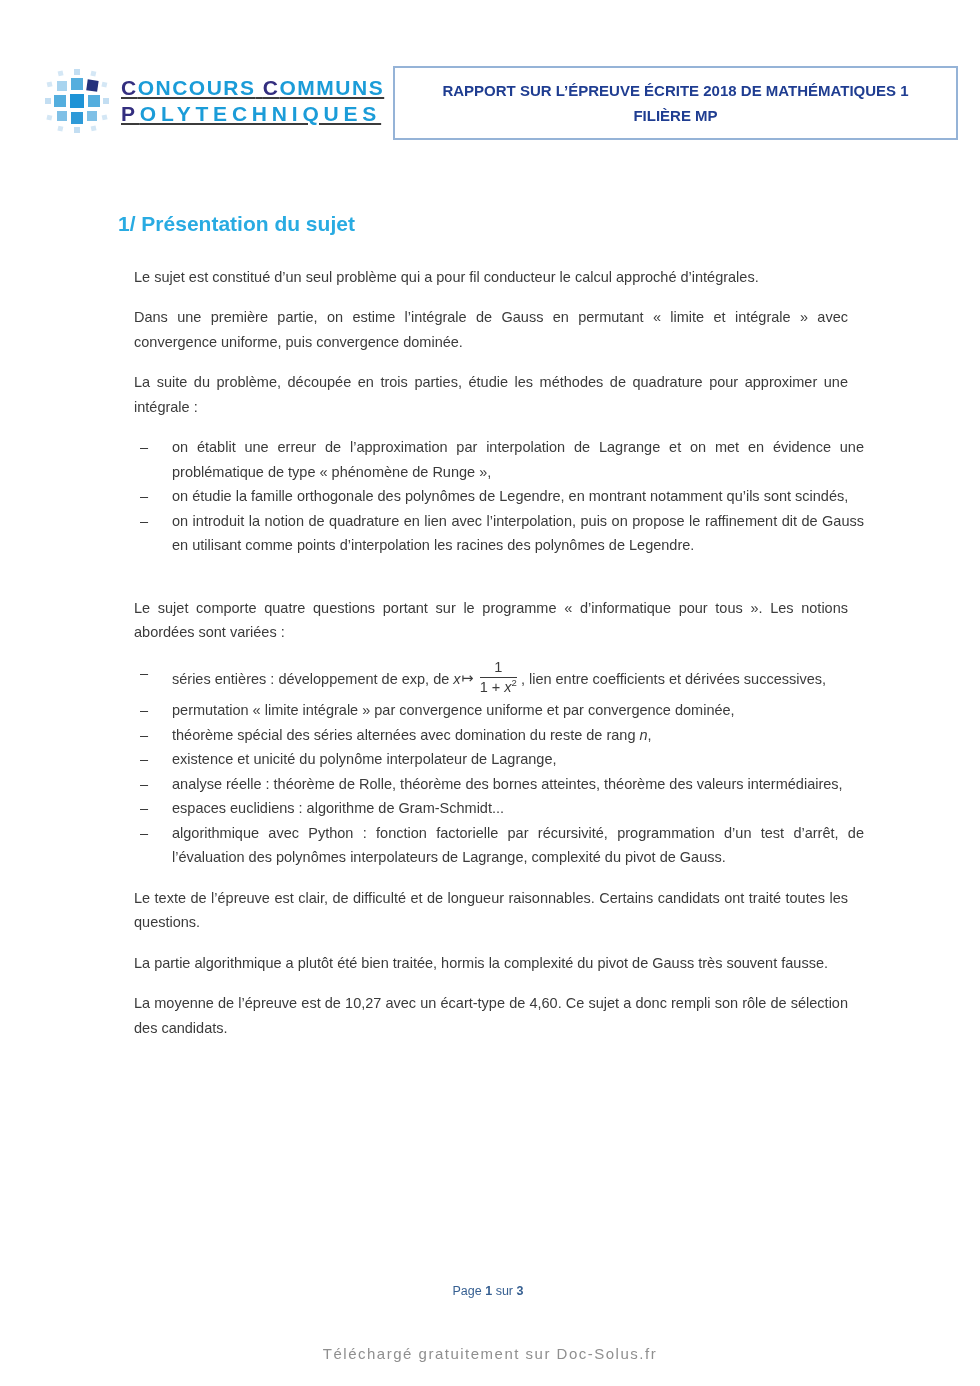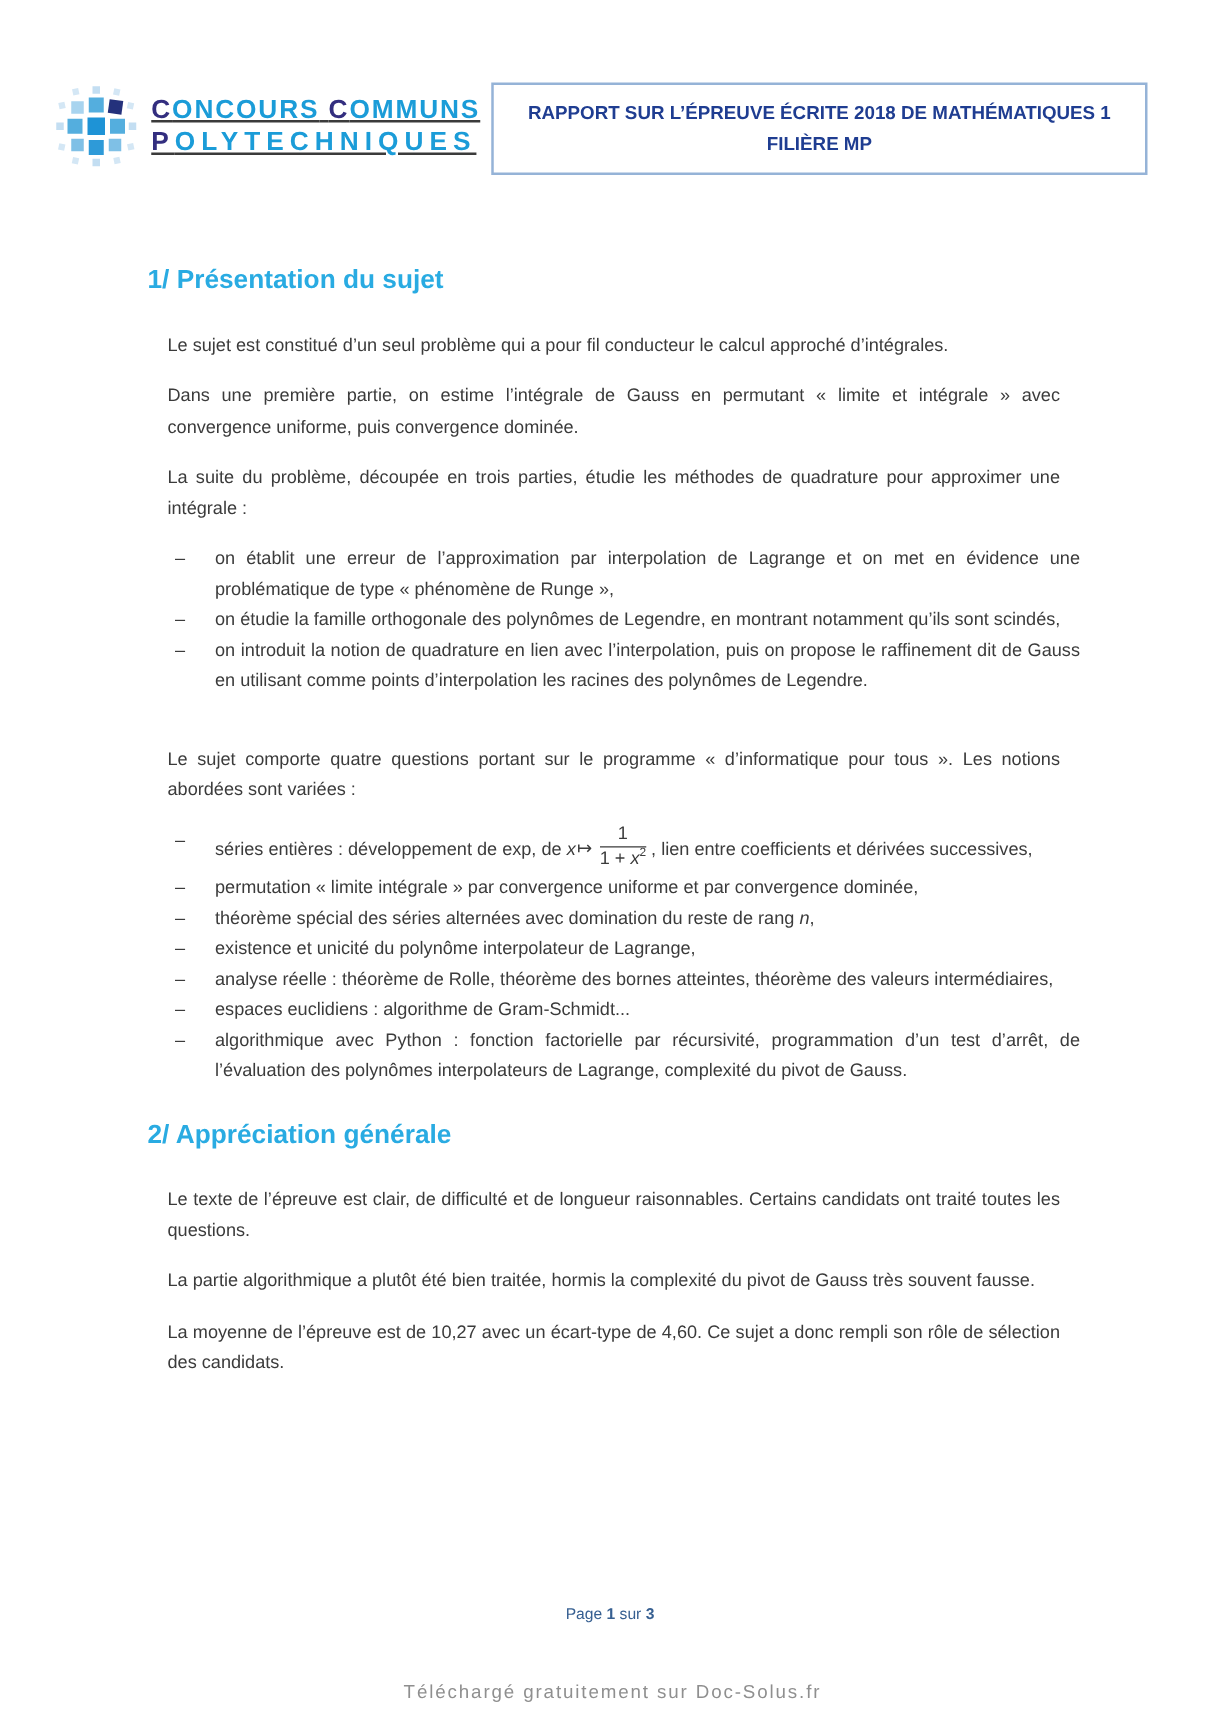--- a/index.html
+++ b/index.html
@@ -8,21 +8,21 @@
     font-family:"Liberation Sans",sans-serif;color:#3b3b3b;overflow:hidden;
   }
   
   .header-logo{position:absolute;left:44px;top:68px;display:flex;align-items:center;gap:11px;text-decoration:underline;}
   .logo-globe{width:66px;height:66px;flex:0 0 66px;}
   .logo-text{font-weight:bold;font-size:21px;line-height:26px;color:#1b9cd8;white-space:nowrap;}
   .logo-line1{letter-spacing:1.5px;}
   .logo-line2{letter-spacing:4.8px;}
   .logo-initial{color:#332e7f;}
   .title-box{
-    position:absolute;left:393px;top:66px;width:525px;height:74px;box-sizing:border-box;
+    position:absolute;left:393px;top:66px;width:565px;height:74px;box-sizing:border-box;
     border:2px solid #95b3d7;display:flex;flex-direction:column;justify-content:center;align-items:center;
     color:#1f3d91;font-weight:bold;font-size:15px;line-height:25px;text-align:center;
   }
   
   .content{position:absolute;left:118px;top:212px;width:746px;font-size:14.5px;line-height:24.5px;text-align:justify;}
   .section-title{font-size:21px;font-weight:bold;color:#29abe2;margin:0 0 28px 0;text-align:left;}
   .section-title.second{margin-top:26px;}
   .content p{margin:16px;}
   .spacer{height:22px;}
   .list-item{display:flex;margin-left:22px;}
@@ -139,21 +139,20 @@
     </div>
     <div class="list-item">
       <span class="bullet">–</span>
       <span class="item-text">espaces euclidiens : algorithme de Gram-Schmidt...</span>
     </div>
     <div class="list-item">
       <span class="bullet">–</span>
       <span class="item-text">algorithmique avec Python : fonction factorielle par récursivité, programmation d’un test d’arrêt, de l’évaluation des polynômes interpolateurs de Lagrange, complexité du pivot de Gauss.</span>
     </div>
 
-    <h1 class="section-title second">2/ Appréciation générale</h1>
 
     <p>Le texte de l’épreuve est clair, de difficulté et de longueur raisonnables. Certains candidats ont traité toutes les questions.</p>
     <p>La partie algorithmique a plutôt été bien traitée, hormis la complexité du pivot de Gauss très souvent fausse.</p>
     <p>La moyenne de l’épreuve est de 10,27 avec un écart-type de 4,60.  Ce sujet a donc rempli son rôle de sélection des candidats.</p>
 
   </div>
 
   <div class="page-footer">
     <span>Page</span>
     <b>1</b>

